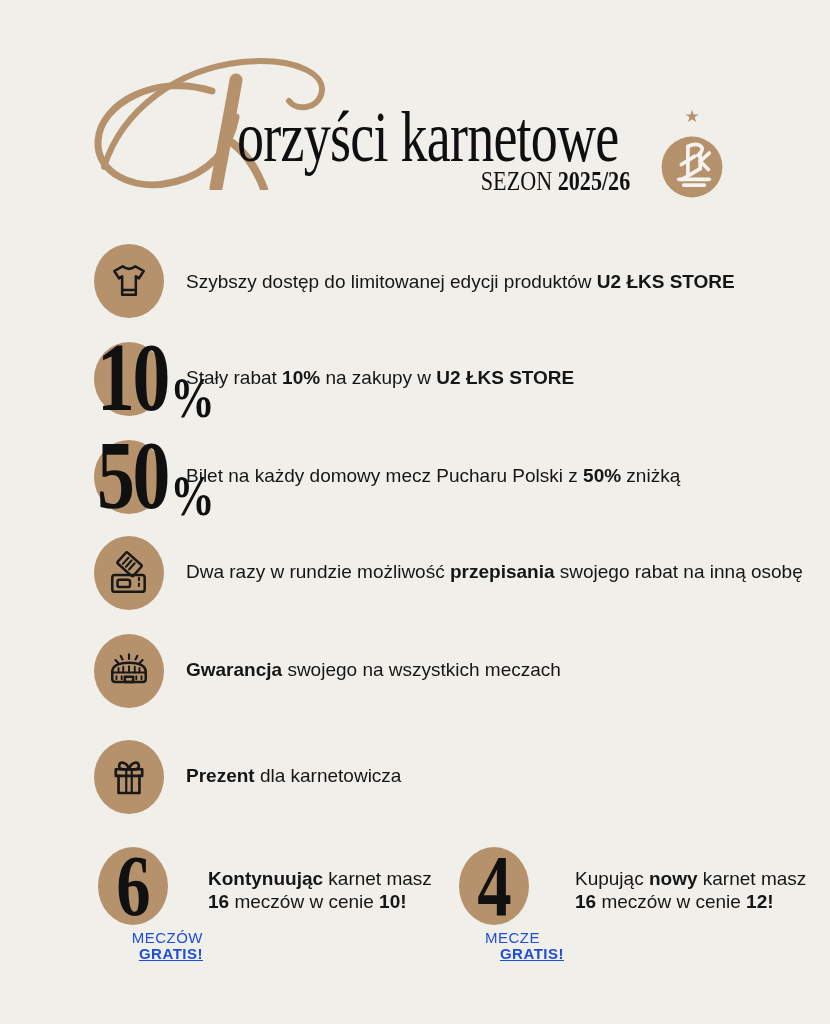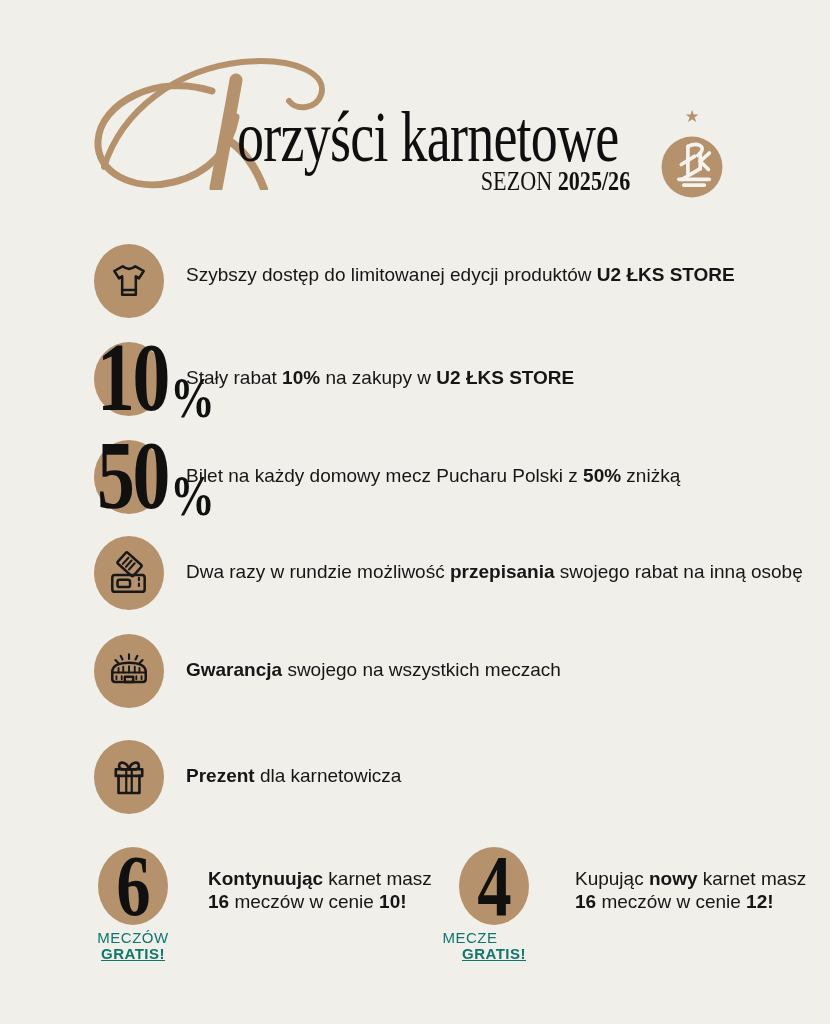--- a/index.html
+++ b/index.html
@@ -30,22 +30,22 @@
           font-family:"Liberation Serif",serif;font-weight:700;color:#101010;
           transform:scaleX(.78);transform-origin:left top;}
   .bignum .n{font-size:97px;line-height:92px;letter-spacing:-3px;}
   .bignum .pct{font-size:57px;line-height:57px;margin-top:37px;margin-left:3px;}
 
   
   .offer-bubble{position:absolute;width:70px;height:78px;border-radius:50%;background:#b5926c;
                 display:flex;align-items:center;justify-content:center;}
   .offer-num{font-family:"Liberation Serif",serif;font-weight:700;font-size:86px;line-height:78px;
              color:#101010;transform:scaleX(.8);}
-  .offer-label{position:absolute;width:140px;text-align:center;font-size:15px;line-height:16px;
-               letter-spacing:.5px;color:#0f766e;}
+  .offer-label{position:absolute;width:140px;text-align:right;font-size:15px;line-height:16px;
+               letter-spacing:.5px;color:#1d4ed8;}
   .offer-label.free{font-weight:700;text-decoration:underline;}
   .offer-text{position:absolute;font-size:19px;line-height:23px;white-space:nowrap;}
 </style>
 </head>
 <body>
 
 <div class="canvas">
 
   <svg class="kswash" viewBox="0 0 240 135" fill="none" stroke="#b5926c" stroke-linecap="round">
     <path d="M12 112 C30 55 85 14 150 7 C205 2 236 20 229 40 C224 54 205 56 197 46" stroke-width="6"></path>
@@ -74,21 +74,21 @@
     </svg>
   </div>
 
   <div>
     <div class="bubble" style="top:244px">
       <svg width="42" height="42" viewBox="0 0 40 40">
         <path d="M14 6 q6 5 12 0 l8 4.5 -4.5 7 -3 -2 V33 H13.5 V15.5 l-3 2 -4.5 -7 z"></path>
         <path d="M13.5 28.5 H26.5"></path>
       </svg>
     </div>
-    <div class="rowtext" style="top:264px"><span>Szybszy dostęp do limitowanej edycji produktów </span><span class="b">U2 ŁKS STORE</span></div>
+    <div class="rowtext" style="top:271px"><span>Szybszy dostęp do limitowanej edycji produktów </span><span class="b">U2 ŁKS STORE</span></div>
   </div>
 
   <div>
     <div class="bubble" style="top:342px"></div>
     <div class="bignum" style="top:332px">
       <span class="n">10</span>
       <span class="pct">%</span>
     </div>
     <div class="rowtext" style="top:367px"><span>Stały rabat </span><span class="b">10%</span><span> na zakupy w </span><span class="b">U2 ŁKS STORE</span></div>
   </div>

